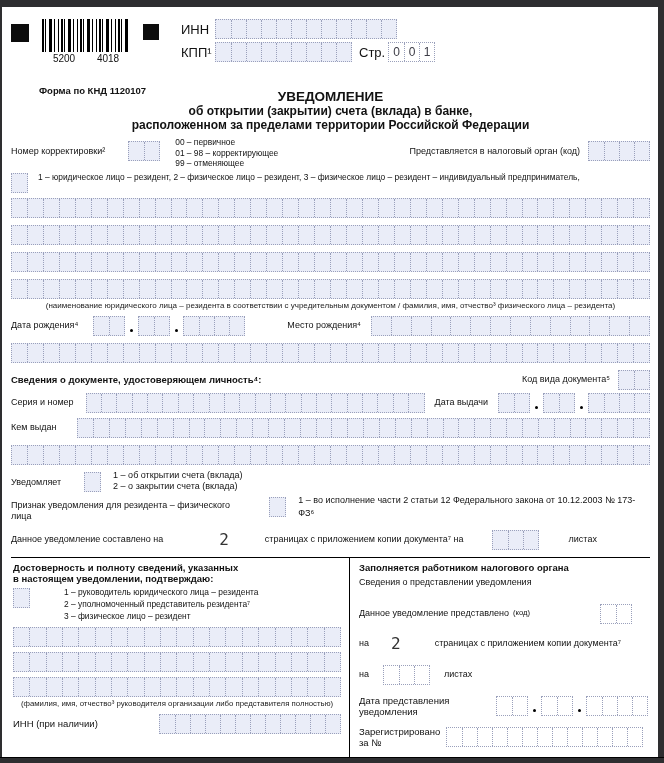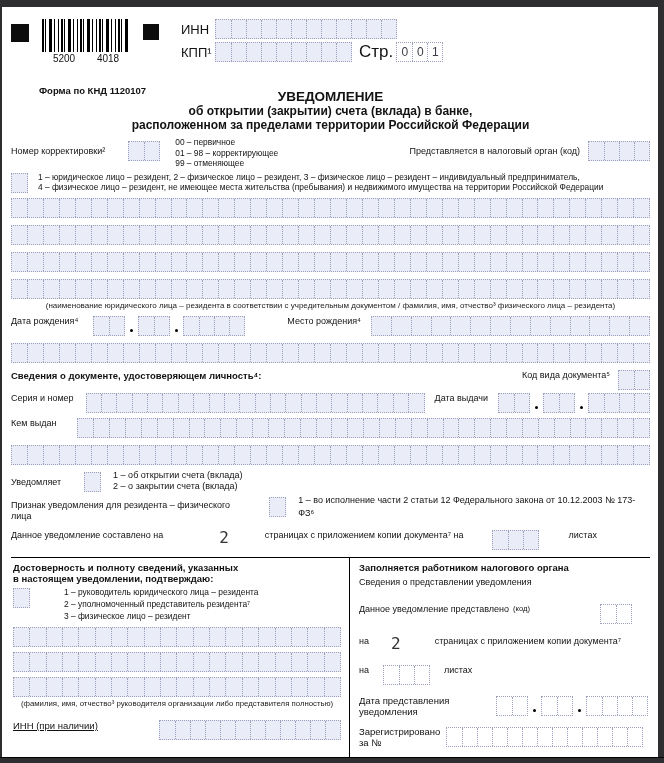--- a/index.html
+++ b/index.html
@@ -17,21 +17,21 @@
       height:20px;box-sizing:border-box;vertical-align:middle;flex:none;}
   .cf .cell{width:15px;border-left:1px dotted #9aa0bb;box-sizing:border-box;display:flex;
       align-items:center;justify-content:center;font-size:12px;color:#3c3c46;}
   .cf .cell:first-child{border-left:none;}
   .cf.plain{background:transparent;}
   .cf.fw{display:flex;flex:1 1 auto;}
   .cf.fw .cell{flex:1;width:auto;}
   .dg{display:inline-flex;align-items:center;flex:none;}
   .dot{width:3px;height:3px;background:#000;border-radius:50%;margin:9px 5px 0 5px;flex:none;}
 
-  .row{display:flex;}
+  .row{display:flex;align-items:center;}
   .lb{font-size:9px;line-height:11px;}
   .lbb{font-size:9.5px;font-weight:bold;line-height:11px;}
   .sm{font-size:8.4px;line-height:10.5px;}
   .cap{font-size:8px;color:#222;text-align:center;}
   .bigval{font-family:"DejaVu Sans Mono","Liberation Mono",monospace;font-size:16px;color:#333;line-height:16px;}
 
   
   .hdr{display:flex;margin-top:4px;}
   .sq{width:18px;height:18px;background:#0c0c0c;flex:none;}
   .barcode{width:88px;margin-left:13px;flex:none;}
@@ -95,21 +95,21 @@
               <span class="cell"></span>
               <span class="cell"></span>
               <span class="cell"></span>
               <span class="cell"></span>
               <span class="cell"></span>
               <span class="cell"></span>
               <span class="cell"></span>
               <span class="cell"></span>
               <span class="cell"></span>
             </span>
-          <span style="font-size:17px;margin-left:7px;margin-right:3px;">Стр.</span>
+          <span style="font-size:13px;margin-left:7px;margin-right:3px;">Стр.</span>
           <span class="cf plain">
               <span class="cell">0</span>
               <span class="cell">0</span>
               <span class="cell">1</span>
             </span>
         </div>
       </div>
     </div>
 
     <div class="lbb" style="margin-top:21px;margin-left:28px;">Форма по КНД 1120107</div>
@@ -138,21 +138,20 @@
           <span class="cell"></span>
         </span>
     </div>
 
     <div class="row" style="margin-top:3px;align-items:flex-start;">
       <span class="cf" style="margin-top:1px;">
           <span class="cell"></span>
         </span>
       <span style="margin-left:10px;">
         <div class="sm">1 – юридическое лицо – резидент, 2 – физическое лицо – резидент, 3 – физическое лицо – резидент – индивидуальный предприниматель,</div>
-        <div class="sm">4 – физическое лицо – резидент, не имеющее места жительства (пребывания) и недвижимого имущества на территории Российской Федерации</div>
       </span>
     </div>
 
     <div class="cf fw" style="margin-top:5px;">
         <span class="cell"></span>
         <span class="cell"></span>
         <span class="cell"></span>
         <span class="cell"></span>
         <span class="cell"></span>
         <span class="cell"></span>
@@ -644,21 +643,21 @@
             <span class="cell"></span>
             <span class="cell"></span>
             <span class="cell"></span>
             <span class="cell"></span>
             <span class="cell"></span>
             <span class="cell"></span>
             <span class="cell"></span>
             <span class="cell"></span>
           </div>
         <div class="cap" style="margin-top:2px;font-size:7.8px;">(фамилия, имя, отчество³ руководителя организации либо представителя полностью)</div>
-        <div class="row" style="margin-top:12px;text-decoration:underline;">
+        <div class="row" style="margin-top:6px;">
           <span class="lb" style="font-size:9.5px;">ИНН (при наличии)</span>
           <span class="cf" style="margin-left:auto;">
               <span class="cell"></span>
               <span class="cell"></span>
               <span class="cell"></span>
               <span class="cell"></span>
               <span class="cell"></span>
               <span class="cell"></span>
               <span class="cell"></span>
               <span class="cell"></span>

